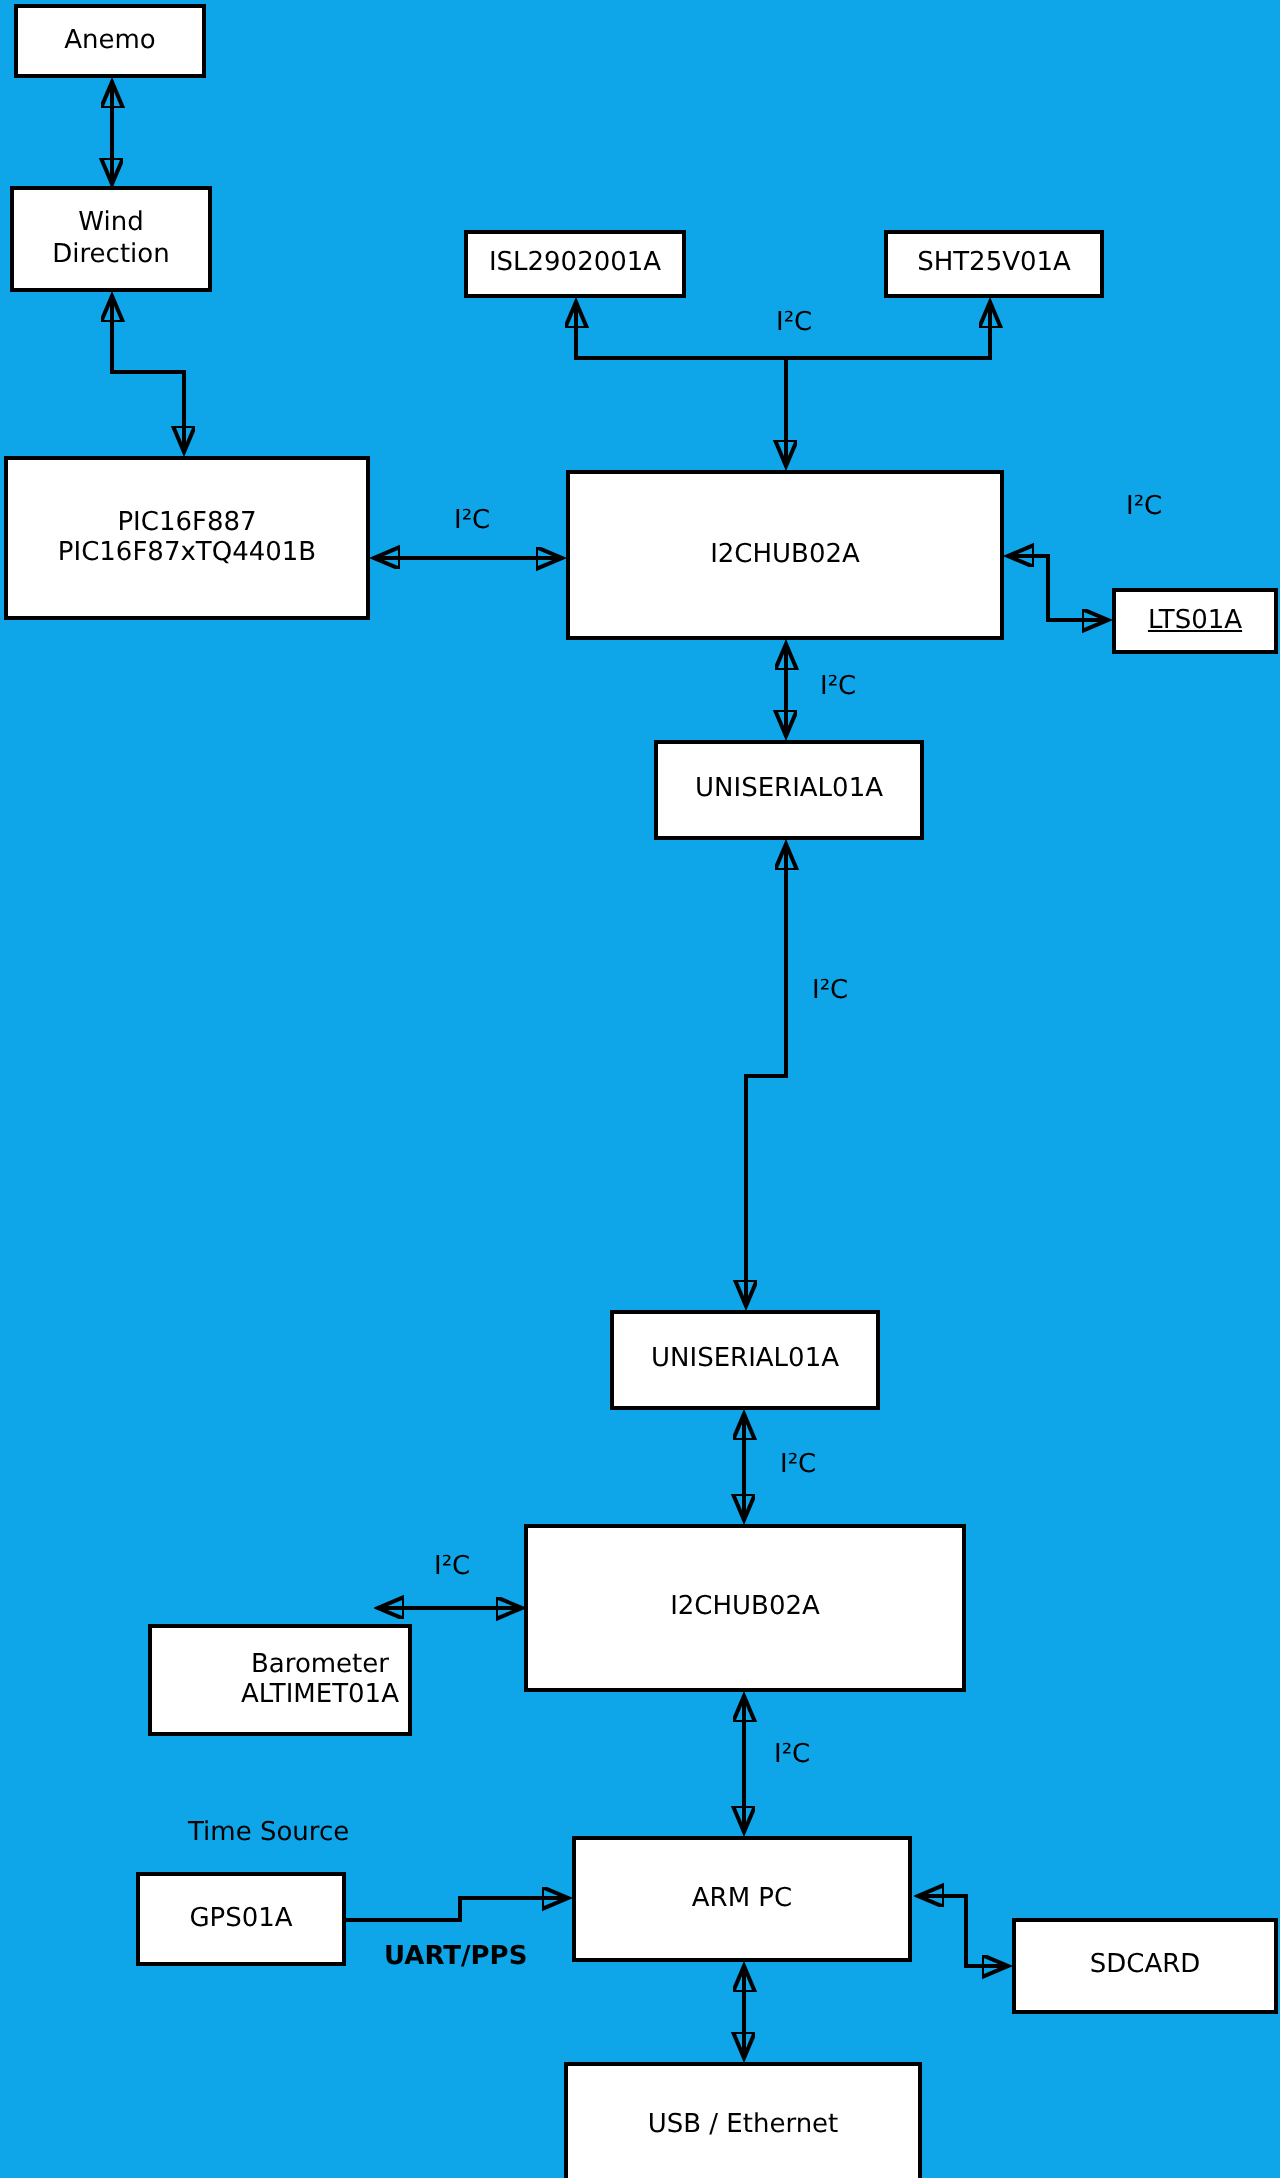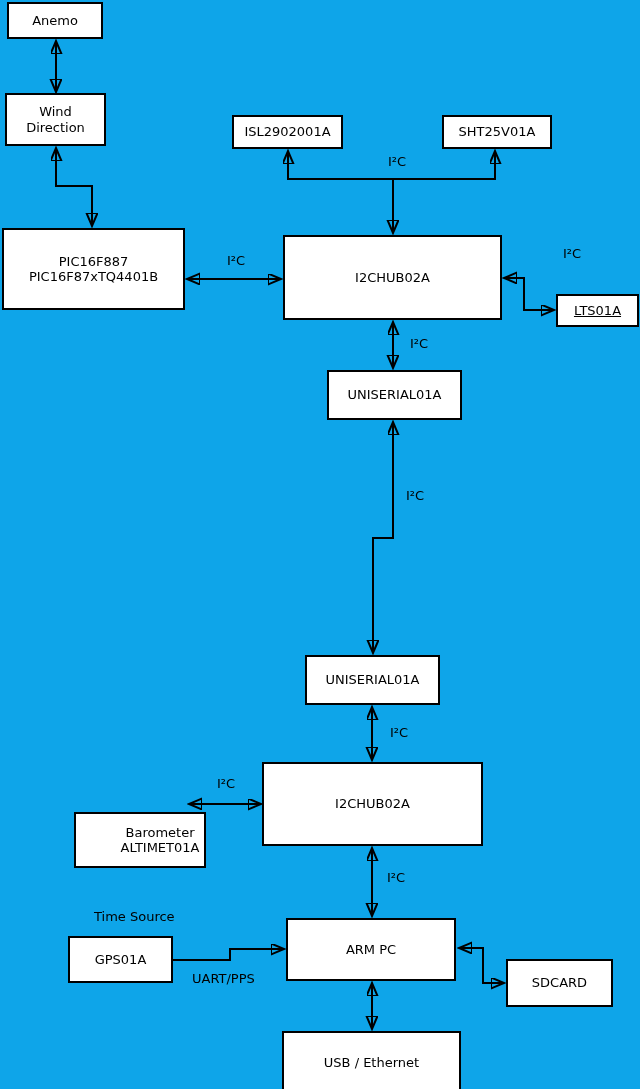--- a/index.html
+++ b/index.html
@@ -122,32 +122,32 @@
   </div>
 
   <div class="node" style="left:68px; top:936px; width:105px; height:47px;">
     <span>GPS01A</span>
   </div>
 
   <div class="node" style="left:286px; top:918px; width:170px; height:63px;">
     <span>ARM PC</span>
   </div>
 
-  <div class="node" style="left:506px; top:959px; width:107px; height:48px;">
+  <div class="node" style="left:506px; top:959px; width:133px; height:48px;">
     <span>SDCARD</span>
   </div>
 
   <div class="node" style="left:282px; top:1031px; width:179px; height:64px;">
     <span>USB / Ethernet</span>
   </div>
 
   <span class="flabel" style="left:388px; top:155px;">I²C</span>
   <span class="flabel" style="left:227px; top:254px;">I²C</span>
   <span class="flabel" style="left:563px; top:247px;">I²C</span>
   <span class="flabel" style="left:410px; top:337px;">I²C</span>
   <span class="flabel" style="left:406px; top:489px;">I²C</span>
   <span class="flabel" style="left:390px; top:726px;">I²C</span>
   <span class="flabel" style="left:217px; top:777px;">I²C</span>
   <span class="flabel" style="left:387px; top:871px;">I²C</span>
   <span class="flabel" style="left:82px; top:910px;margin-left:12px;">Time Source</span>
-  <span class="flabel" style="left:192px; top:972px;">UART/PPS</span>
+  <span class="flabel" style="left:192px; top:972px;font-weight:bold;">UART/PPS</span>
 
 </div>
 
 </body></html>

